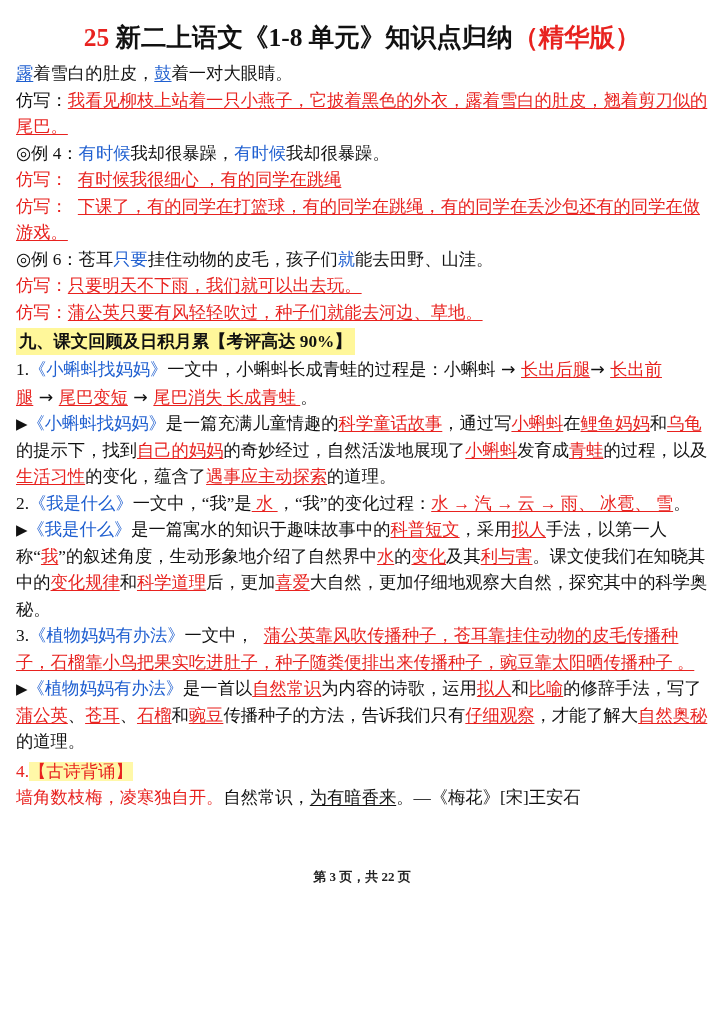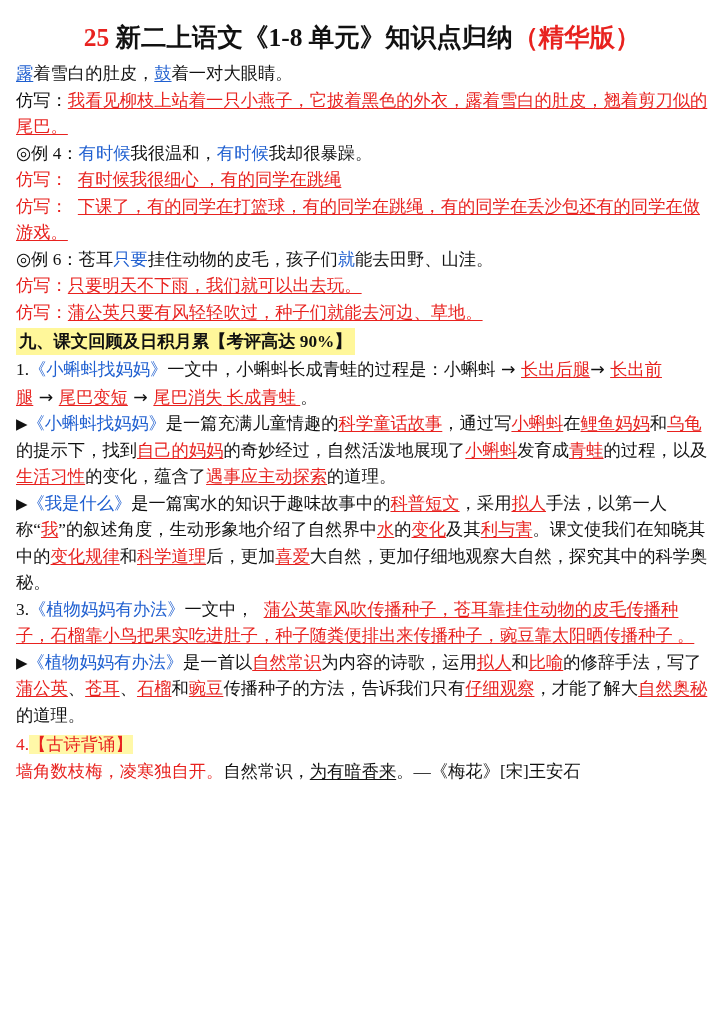--- a/index.html
+++ b/index.html
@@ -88,21 +88,21 @@
 
   <div class="line">
     <span class="blue u">露</span><span class="blk">着雪白的肚皮，</span><span class="blue u">鼓</span><span class="blk">着一对大眼睛。</span>
   </div>
 
   <div class="line">
     <span class="blk">仿写：</span><span class="red ured">我看见柳枝上站着一只小燕子，它披着黑色的外衣，露着雪白的肚皮，翘着剪刀似的尾巴。</span>
   </div>
 
   <div class="line">
-    <span class="blk">◎例 4：</span><span class="blue">有时候</span><span class="blk">我很温和，</span><span class="blue">有时候</span><span class="blk">我却很暴躁。</span>
+    <span class="blk">◎例 4：</span><span class="blue">有时候</span><span class="blk">我却很暴躁，</span><span class="blue">有时候</span><span class="blk">我却很暴躁。</span>
   </div>
 
   <div class="line">
     <span class="red">仿写：</span><span class="gap-sm"></span><span class="red ured">有时候我很细心 ，有的同学在跳绳</span>
   </div>
 
 
   <div class="line">
     <span class="red">仿写：</span><span class="gap-sm"></span><span class="red ured">下课了，有的同学在打篮球，有的同学在跳绳，有的同学在丢沙包还有的同学在做游戏。</span>
   </div>
@@ -124,20 +124,23 @@
   </div>
 
   <div class="line">
     <span class="blk">1.</span><span class="blue">《小蝌蚪找妈妈》</span><span class="blk">一文中，小蝌蚪长成青蛙的过程是：小蝌蚪</span><span class="blk arrow">&nbsp;→&nbsp;</span><span class="red ured">长出后腿</span><span class="blk arrow">→&nbsp;</span><span class="red ured">长出前腿</span><span class="blk arrow">&nbsp;→&nbsp;</span><span class="red ured">尾巴变短</span><span class="blk arrow">&nbsp;→&nbsp;</span><span class="red ured">尾巴消失</span><span class="red ured">&nbsp;长成青蛙&nbsp;</span><span class="blk">。</span>
   </div>
 
   <div class="line">
     <span class="blk tri">▶</span><span class="blue">《小蝌蚪找妈妈》</span><span class="blk">是一篇充满儿童情趣的</span><span class="red ured">科学童话故事</span><span class="blk">，通过写</span><span class="red ured">小蝌蚪</span><span class="blk">在</span><span class="red ured">鲤鱼妈妈</span><span class="blk">和</span><span class="red ured">乌龟</span><span class="blk">的提示下，找到</span><span class="red ured">自己的妈妈</span><span class="blk">的奇妙经过，自然活泼地展现了</span><span class="red ured">小蝌蚪</span><span class="blk">发育成</span><span class="red ured">青蛙</span><span class="blk">的过程，以及</span><span class="red ured">生活习性</span><span class="blk">的变化，蕴含了</span><span class="red ured">遇事应主动探索</span><span class="blk">的道理。</span>
   </div>
 
+  <div class="line">
+    <span class="blk">2.</span><span class="blue">《我是什么》</span><span class="blk">一文中，“我”是</span><span class="red ured">&nbsp;水&nbsp;</span><span class="blk">，“我”的变化过程：</span><span class="red ured">水 → 汽 → 云 → 雨、 冰雹、 雪</span><span class="blk">。</span>
+  </div>
 
   <div class="line">
     <span class="blk tri">▶</span><span class="blue">《我是什么》</span><span class="blk">是一篇寓水的知识于趣味故事中的</span><span class="red ured">科普短文</span><span class="blk">，采用</span><span class="red ured">拟人</span><span class="blk">手法，以第一人称“</span><span class="red ured">我</span><span class="blk">”的叙述角度，生动形象地介绍了自然界中</span><span class="red ured">水</span><span class="blk">的</span><span class="red ured">变化</span><span class="blk">及其</span><span class="red ured">利与害</span><span class="blk">。课文使我们在知晓其中的</span><span class="red ured">变化规律</span><span class="blk">和</span><span class="red ured">科学道理</span><span class="blk">后，更加</span><span class="red ured">喜爱</span><span class="blk">大自然，更加仔细地观察大自然，探究其中的科学奥秘。</span>
   </div>
 
   <div class="line">
     <span class="blk">3.</span><span class="blue">《植物妈妈有办法》</span><span class="blk">一文中，</span><span class="gap-sm"></span><span class="red ured">蒲公英靠风吹传播种子，苍耳靠挂住动物的皮毛传播种子，石榴靠小鸟把果实吃进肚子，种子随粪便排出来传播种子，豌豆靠太阳晒传播种子 。</span>
   </div>
 
   <div class="line">
@@ -145,13 +148,14 @@
   </div>
 
   <div class="line" style="margin-top:3px;">
     <span class="red">4.</span><span class="red bold hl-yellow">【古诗背诵】</span>
   </div>
 
   <div class="line">
     <span class="red">墙角数枝梅，凌寒独自开。</span><span class="blk">自然常识，</span><span class="blk u">为有暗香来</span><span class="blk">。—《梅花》[宋]王安石</span>
   </div>
 
+  <div class="footer">第 3 页，共 22 页</div>
 </div>
 
 </body></html>

